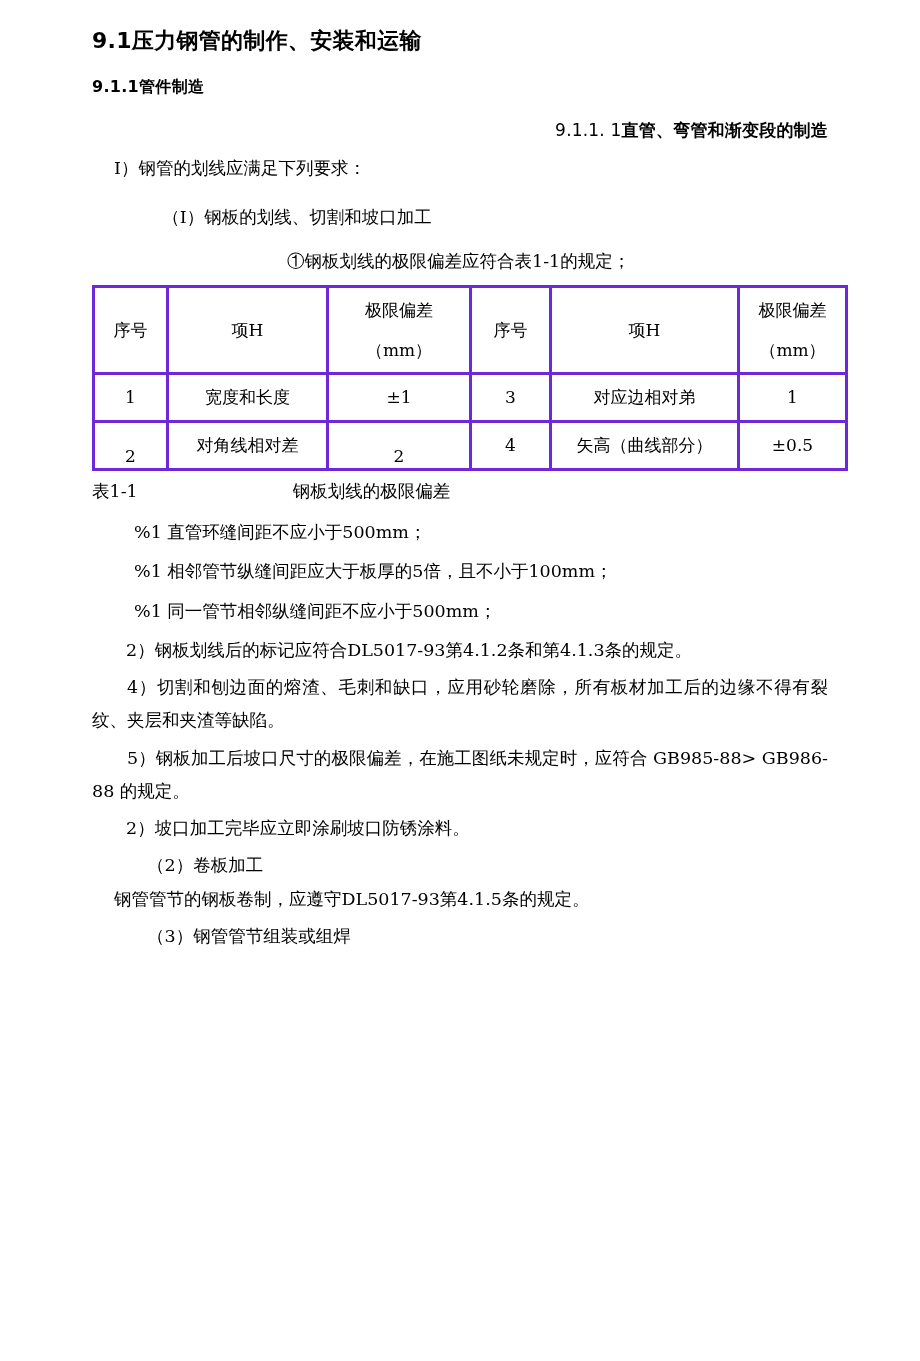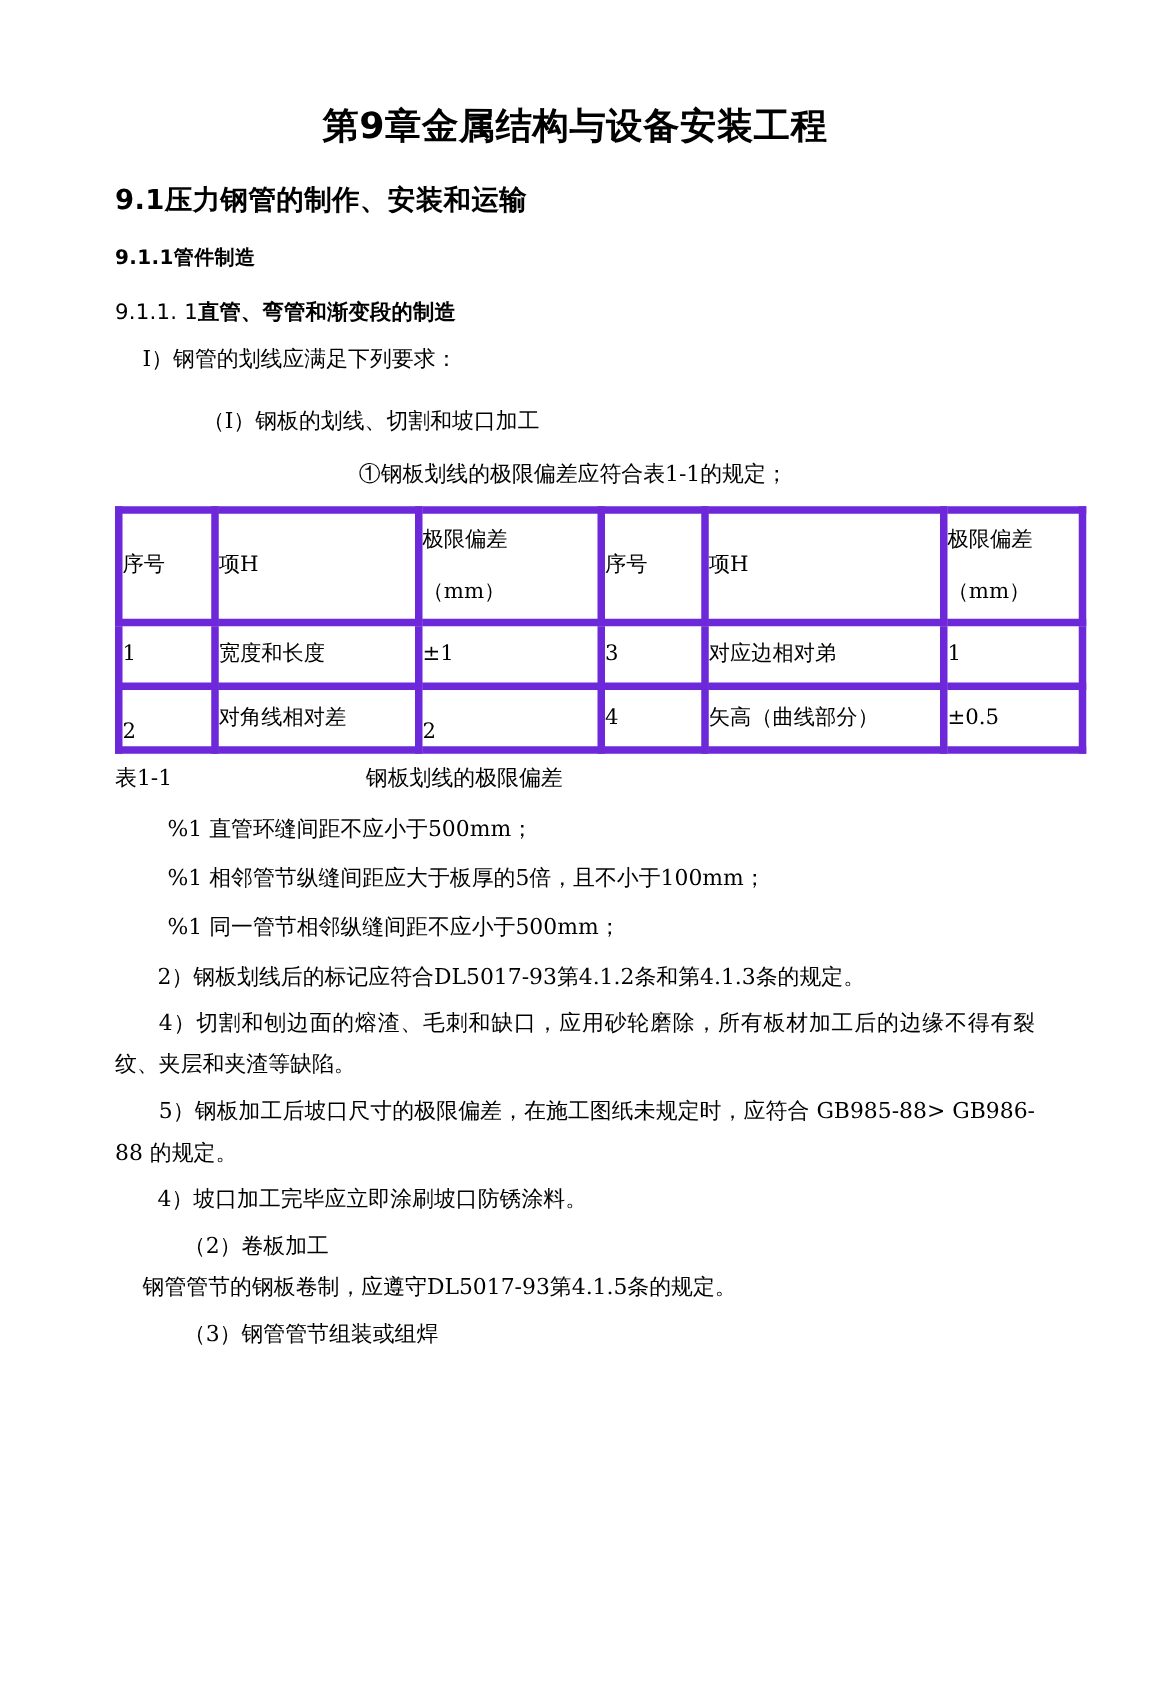--- a/index.html
+++ b/index.html
@@ -54,20 +54,21 @@
     line-height: 1.35;
   }
   .h4 {
     font-family: "DejaVu Sans", "Liberation Sans", sans-serif;
     font-size: 17px;
     font-weight: bold;
     margin: 0;
     padding-top: 22px;
     letter-spacing: 0.2px;
     line-height: 1.35;
+    text-align: right;
   }
   .h4 .num {
     font-weight: normal;
   }
 
   
   .para {
     font-size: 17.5px;
     line-height: 1.9;
     margin: 0;
@@ -90,21 +91,22 @@
   .tbl-wrap {
     padding-top: 7px;
   }
   table.spec {
     border-collapse: collapse;
     width: 735px;
     table-layout: fixed;
     font-size: 17px;
   }
   table.spec td {
-    border: 6px solid #6d28d9;
+    border: 3px solid #6d28d9;
+    text-align: center;
     vertical-align: middle;
     padding: 0;
     line-height: 1.55;
   }
   table.spec tr.head td {
     height: 84px;
   }
   table.spec tr.body td {
     height: 45px;
   }
@@ -137,21 +139,20 @@
   .caption .cap-gap {
     display: inline-block;
     width: 155px;
   }
 </style>
 </head>
 <body>
 
 <div class="page">
 
-  <h1 class="doc-title">第9章金属结构与设备安装工程</h1>
 
   <h2 class="h2">9.1压力钢管的制作、安装和运输</h2>
 
   <h3 class="h3">9.1.1管件制造</h3>
 
   <h4 class="h4"><span class="num">9.1.1. 1</span><span>直管、弯管和渐变段的制造</span></h4>
 
   <p class="para pad-top-10" style="padding-left:22px;">Ⅰ）钢管的划线应满足下列要求：</p>
 
   <p class="para pad-top-16 indent-para-hang" style="padding-left:72px;">（Ⅰ）钢板的划线、切割和坡口加工</p>
@@ -201,20 +202,20 @@
 
   <p class="caption"><span>表1-1</span><span class="cap-gap"></span><span>钢板划线的极限偏差</span></p>
 
   <p class="para pad-top-8 indent-bullet">%1 直管环缝间距不应小于500mm；</p>
   <p class="para pad-top-6 indent-bullet">%1 相邻管节纵缝间距应大于板厚的5倍，且不小于100mm；</p>
   <p class="para pad-top-6 indent-bullet">%1 同一管节相邻纵缝间距不应小于500mm；</p>
 
   <p class="para pad-top-6 indent-para">2）钢板划线后的标记应符合DL5017-93第4.1.2条和第4.1.3条的规定。</p>
   <p class="para pad-top-4 indent-1">4）切割和刨边面的熔渣、毛刺和缺口，应用砂轮磨除，所有板材加工后的边缘不得有裂纹、夹层和夹渣等缺陷。</p>
   <p class="para pad-top-4 indent-1">5）钢板加工后坡口尺寸的极限偏差，在施工图纸未规定时，应符合 GB985-88&gt; GB986-88 的规定。</p>
-  <p class="para pad-top-4 indent-para">4）坡口加工完毕应立即涂刷坡口防锈涂料。</p>
+  <p class="para pad-top-4 indent-para">2）坡口加工完毕应立即涂刷坡口防锈涂料。</p>
 
   <p class="para pad-top-4" style="padding-left:55px;">（2）卷板加工</p>
   <p class="para" style="padding-left:22px;">钢管管节的钢板卷制，应遵守DL5017-93第4.1.5条的规定。</p>
 
   <p class="para pad-top-4" style="padding-left:55px;">（3）钢管管节组装或组焊</p>
 
 </div>
 
 </body></html>

